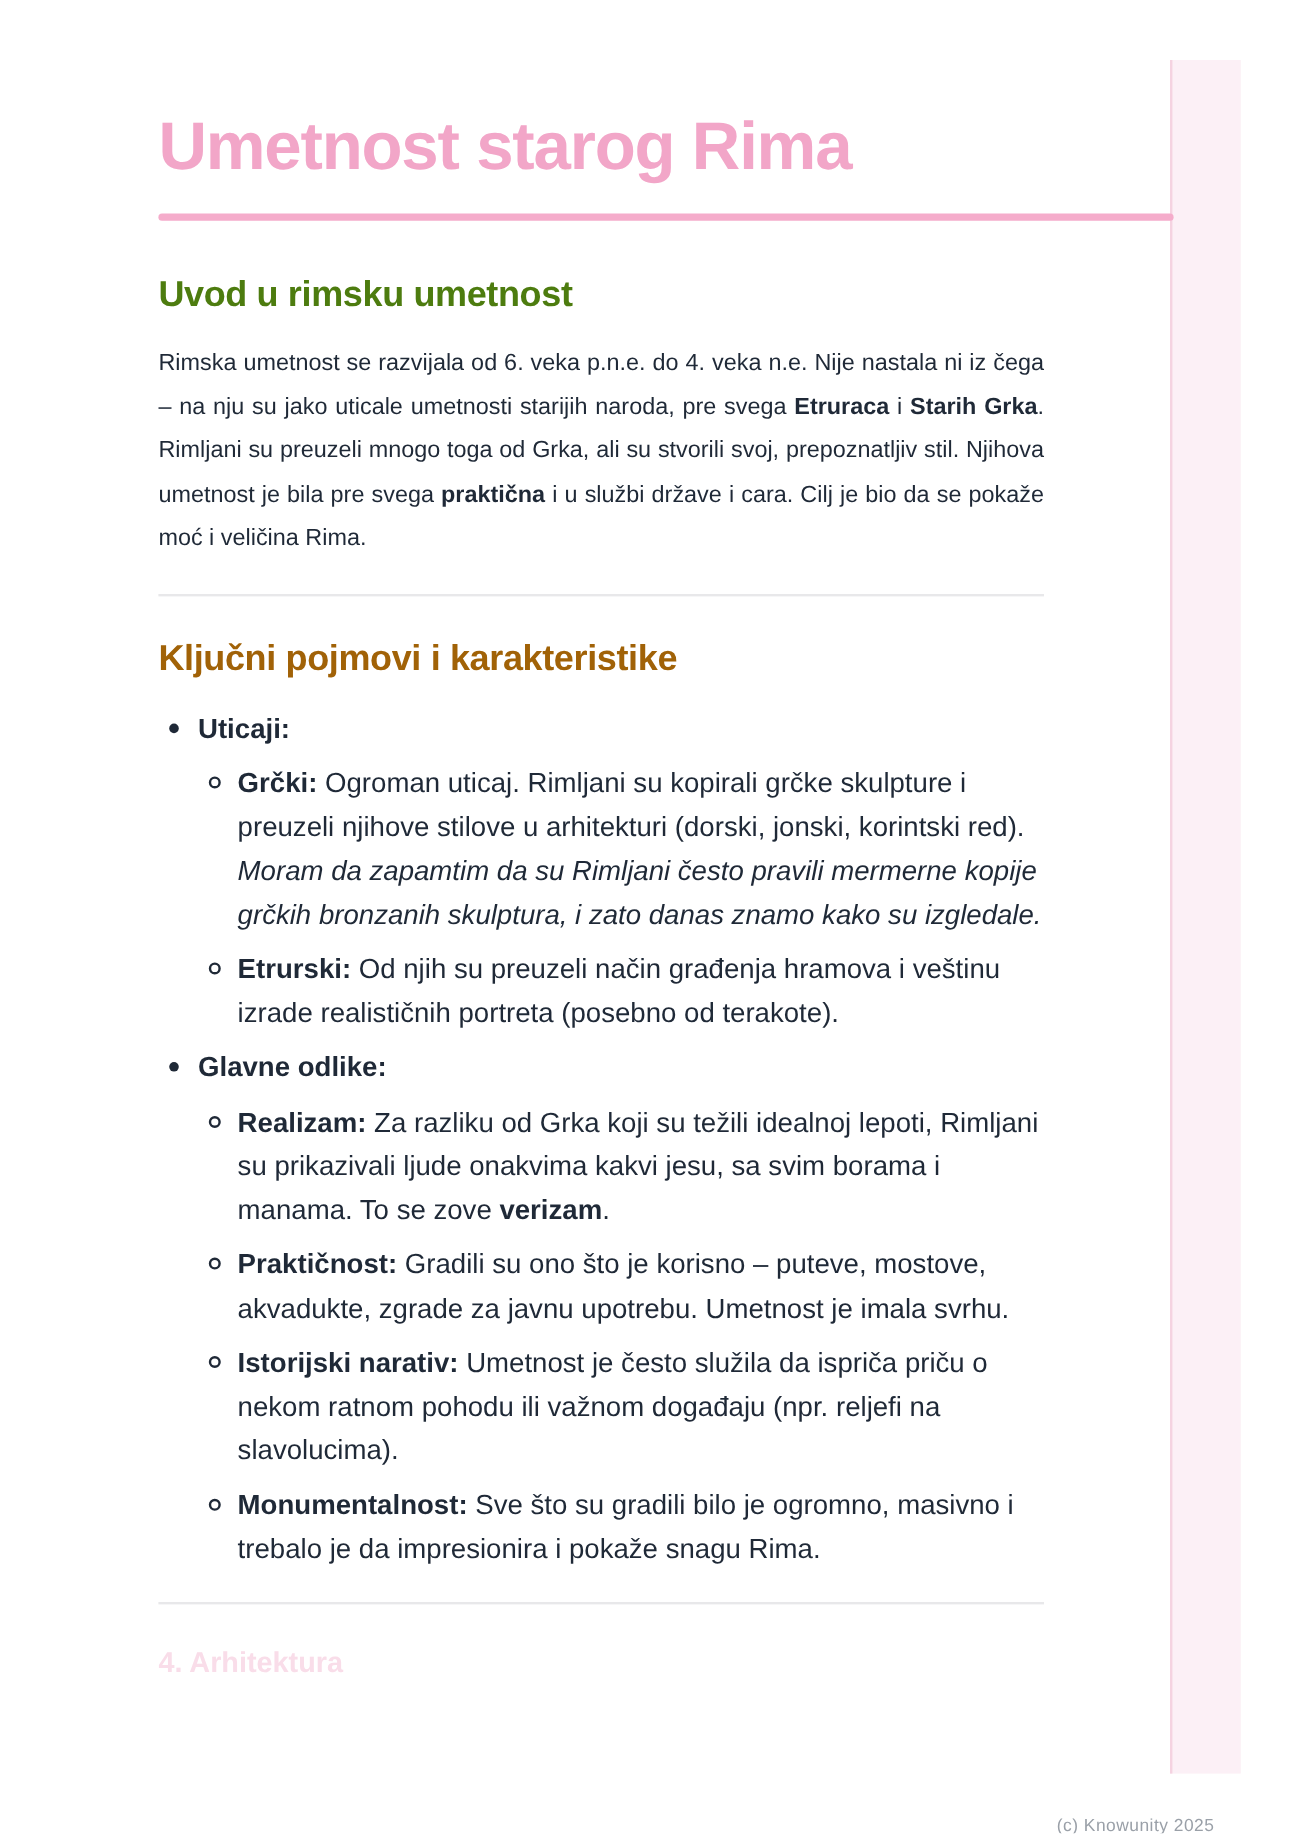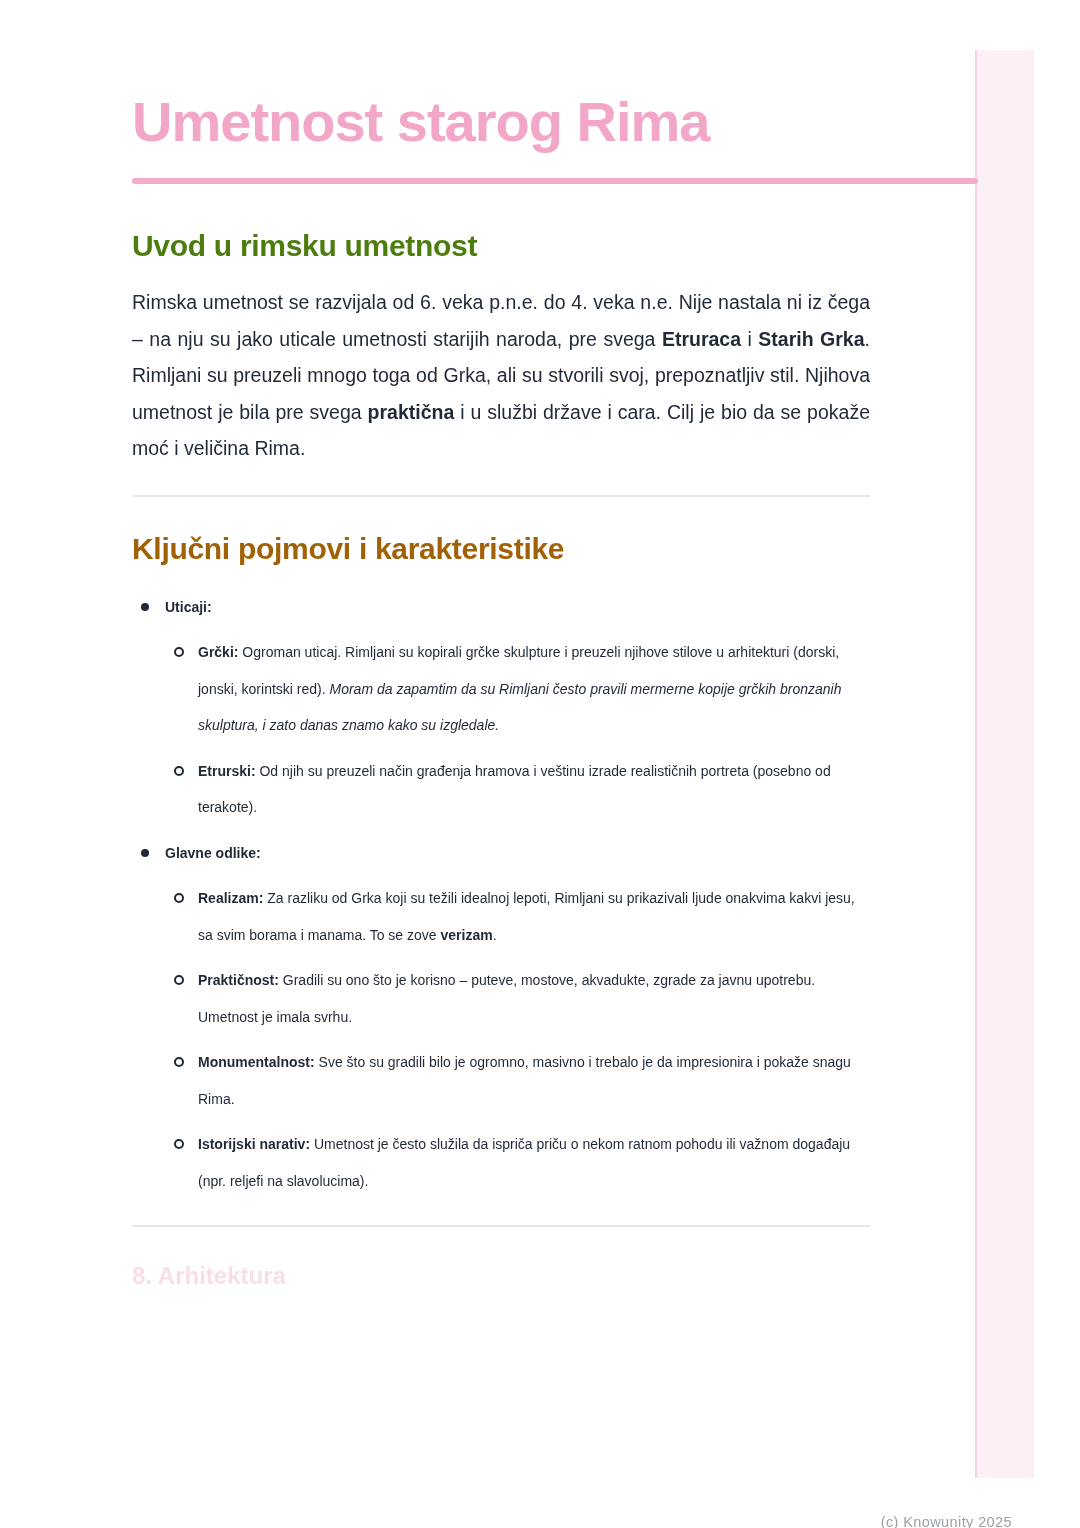--- a/index.html
+++ b/index.html
@@ -77,21 +77,21 @@
     border-top: 2px solid #e8e8ea;
     margin: 28px 0 0 0;
     width: 738px;
   }
   .divider.second { margin-top: 26px; }
   ul.l1, ul.l2 {
     list-style: none;
     margin: 0;
     padding: 0;
     color: #1f2937;
-    font-size: 14px;
+    font-size: 23px;
     line-height: 36.5px;
   }
   ul.l1 { margin-top: 22px; }
   ul.l1 > li {
     position: relative;
     padding-left: 33px;
     margin-bottom: 9px;
   }
   ul.l1 > li > .bullet-disc {
     position: absolute;
@@ -173,32 +173,32 @@
           <li>
             <span class="bullet-circle"></span>
             <span><span class="b">Realizam: </span><span>Za razliku od Grka koji su težili idealnoj lepoti, Rimljani su prikazivali ljude onakvima kakvi jesu, sa svim borama i manama. To se zove </span><span class="b">verizam</span><span>.</span></span>
           </li>
           <li>
             <span class="bullet-circle"></span>
             <span><span class="b">Praktičnost: </span><span>Gradili su ono što je korisno – puteve, mostove, akvadukte, zgrade za javnu upotrebu. Umetnost je imala svrhu.</span></span>
           </li>
           <li>
             <span class="bullet-circle"></span>
+            <span><span class="b">Istorijski narativ: </span><span>Umetnost je često služila da ispriča priču o nekom ratnom pohodu ili važnom događaju (npr. reljefi na slavolucima).</span></span>
+          </li>
+          <li>
+            <span class="bullet-circle"></span>
             <span><span class="b">Monumentalnost: </span><span>Sve što su gradili bilo je ogromno, masivno i trebalo je da impresionira i pokaže snagu Rima.</span></span>
-          </li>
-          <li>
-            <span class="bullet-circle"></span>
-            <span><span class="b">Istorijski narativ: </span><span>Umetnost je često služila da ispriča priču o nekom ratnom pohodu ili važnom događaju (npr. reljefi na slavolucima).</span></span>
           </li>
         </ul>
       </li>
     </ul>
 
     <hr class="divider second">
 
 
-    <h3 class="h3">8. Arhitektura</h3>
+    <h3 class="h3">4. Arhitektura</h3>
 
   </div>
 
   <div class="footer">(c) Knowunity 2025</div>
 
 </div>
 
 </body></html>

